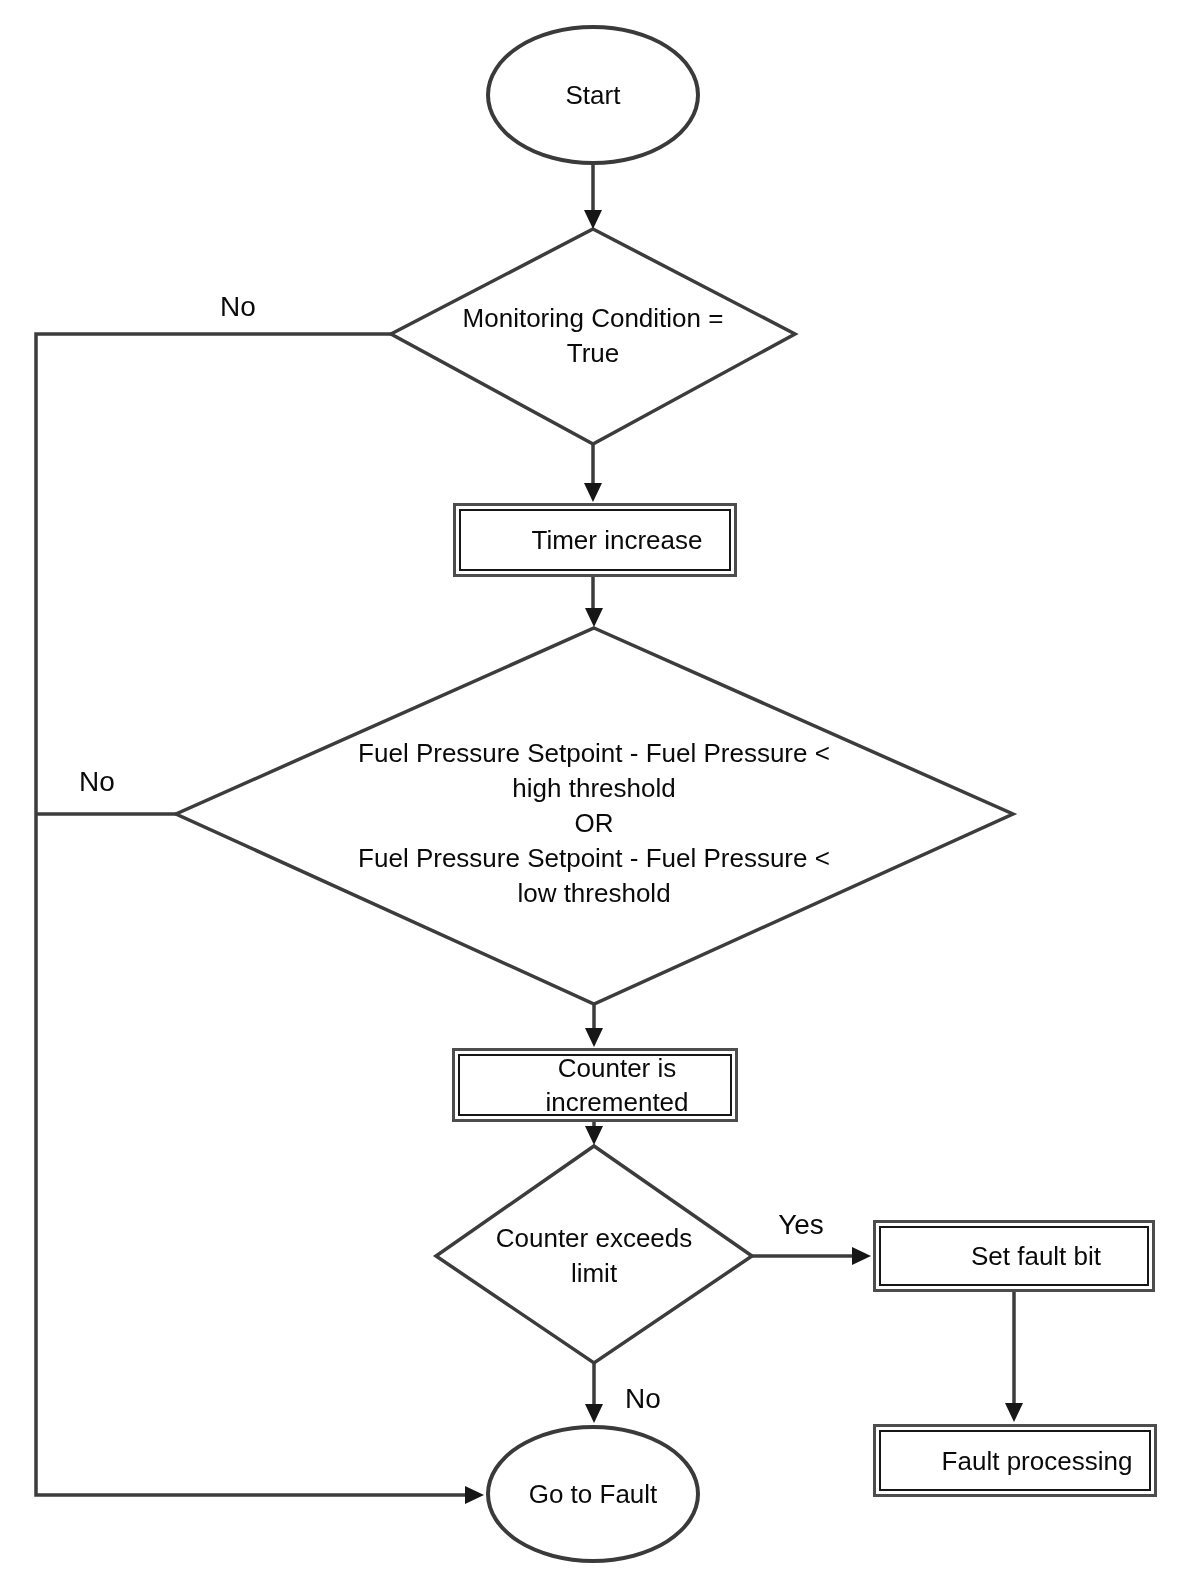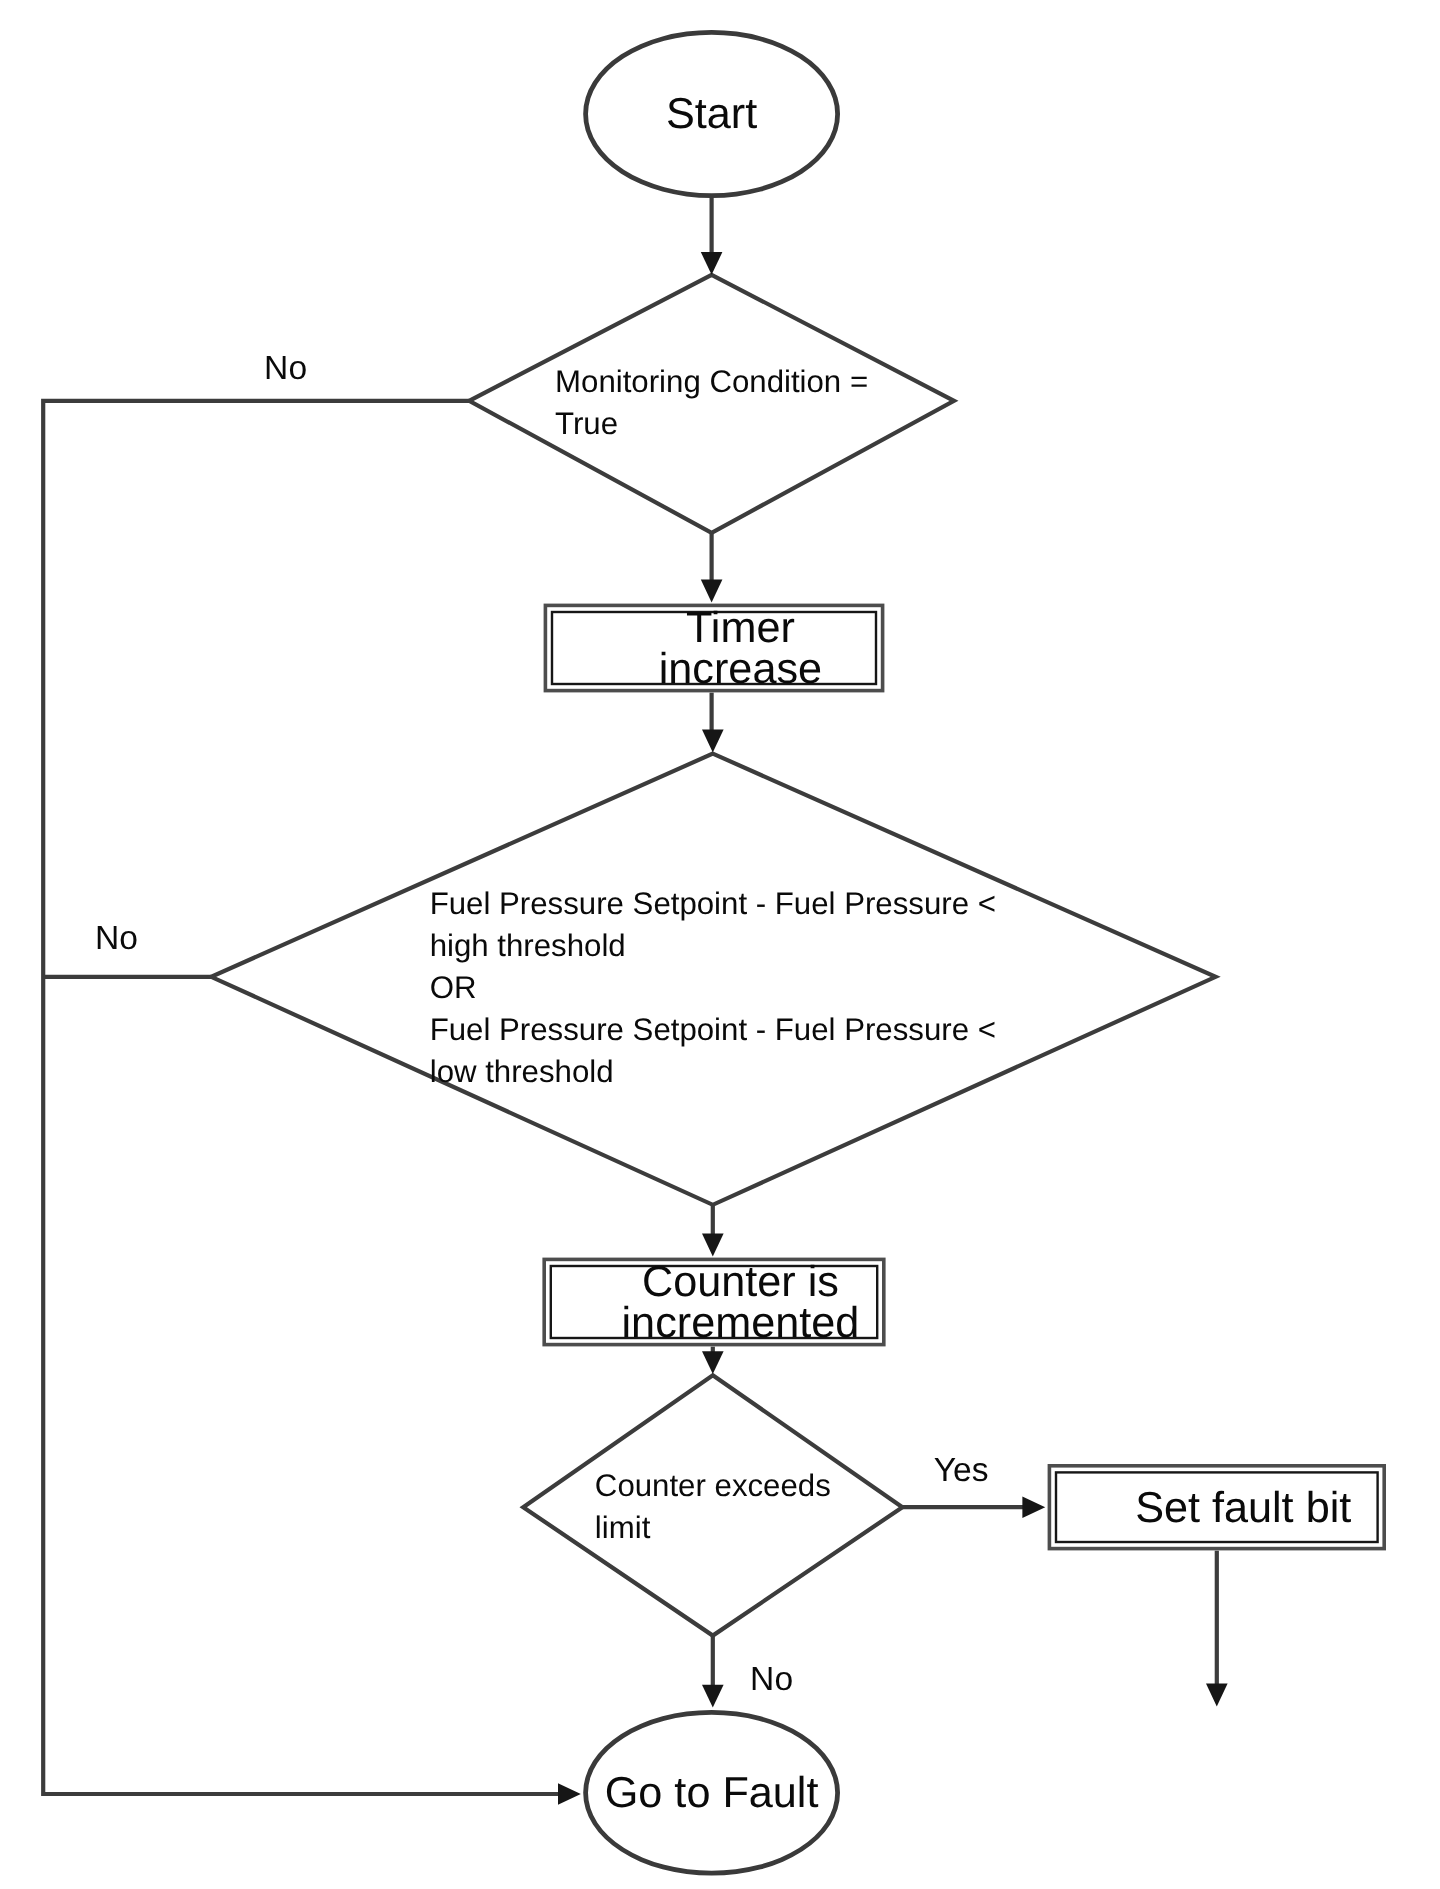--- a/index.html
+++ b/index.html
@@ -24,21 +24,21 @@
     height: 1574px;
   }
   .node {
     position: absolute;
     display: flex;
     align-items: center;
     justify-content: center;
     text-align: center;
     background: #ffffff;
     box-sizing: border-box;
-    font-size: 36px;
+    font-size: 26px;
     line-height: 34px;
   }
   .terminator {
     border: 4px solid #3a3a3a;
     border-radius: 50%;
   }
   .process {
     border: 3px solid #4d4d4d;
     padding-left: 44px;
   }
@@ -51,21 +51,21 @@
   .label {
     white-space: pre-line;
     position: relative;
     z-index: 2;
   }
   .diamond-label {
     position: absolute;
     display: flex;
     align-items: center;
     justify-content: center;
-    text-align: left;
+    text-align: center;
     font-size: 26px;
     line-height: 35px;
     white-space: pre-line;
     z-index: 2;
   }
   .edge-label {
     position: absolute;
     font-size: 28px;
     text-align: center;
     z-index: 2;
@@ -143,20 +143,24 @@
   </div>
 
   <div class="diamond-label" style="left:464px; top:1219px; width:260px; height:74px;">Counter exceeds
 limit</div>
 
   <div class="node process" style="left:873px; top:1220px; width:282px; height:72px;">
     <div class="inner"></div>
     <div class="label">Set fault bit</div>
   </div>
 
+  <div class="node process" style="left:873px; top:1424px; width:284px; height:73px;">
+    <div class="inner"></div>
+    <div class="label">Fault processing</div>
+  </div>
 
   <div class="node terminator" style="left:486px; top:1425px; width:214px; height:138px;">
     <div class="label">Go to Fault</div>
   </div>
 
   <div class="edge-label" style="left:207px; top:291px; width:62px;">No</div>
 
   <div class="edge-label" style="left:66px; top:766px; width:62px;">No</div>
 
   <div class="edge-label" style="left:763px; top:1209px; width:76px;">Yes</div>

